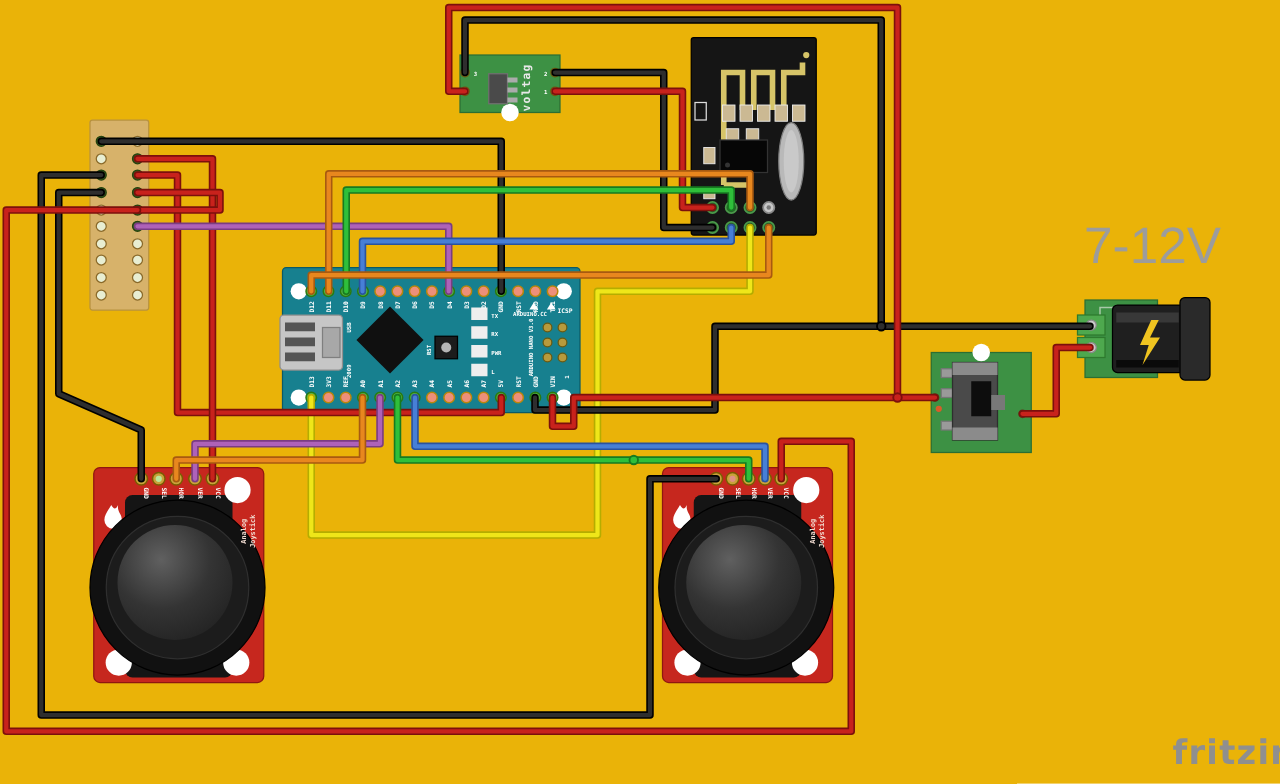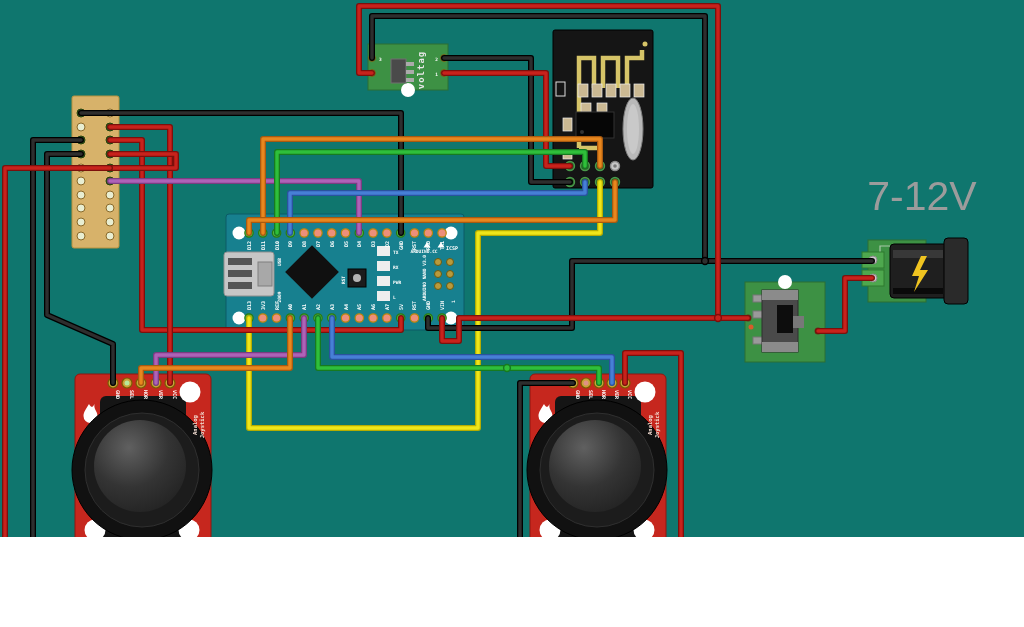--- a/index.html
+++ b/index.html
@@ -1,16 +1,16 @@
 <!DOCTYPE html>
 <html><head>
 <meta charset="utf-8">
 <style>
   html,body{margin:0;padding:0;background:#fff;}
-  .canvas{position:relative;width:1024px;height:537px;background:#0f766e;overflow:hidden;
+  .canvas{position:relative;width:1024px;height:627px;background:#eab308;overflow:hidden;
           font-family:"DejaVu Sans",sans-serif;}
   svg{position:absolute;left:0;top:0;}
   .pl{font:bold 5px "DejaVu Sans Mono",monospace;fill:#ffffff;}
   .tinytxt{font:bold 4.5px "DejaVu Sans Mono",monospace;fill:#ffffff;}
   .silk{font:bold 5.5px "DejaVu Sans Mono",monospace;fill:#f2ddd2;}
   .bigv{font:400 41px "Liberation Sans","DejaVu Sans",sans-serif;fill:#9c9c9c;}
   .fritz{font:600 27px "DejaVu Sans",sans-serif;fill:#8f8f8f;letter-spacing:1px;}
   .voltagtxt{font:bold 9px "DejaVu Sans Mono",monospace;fill:#e8e8e8;letter-spacing:1px;}
 </style>
 </head>

